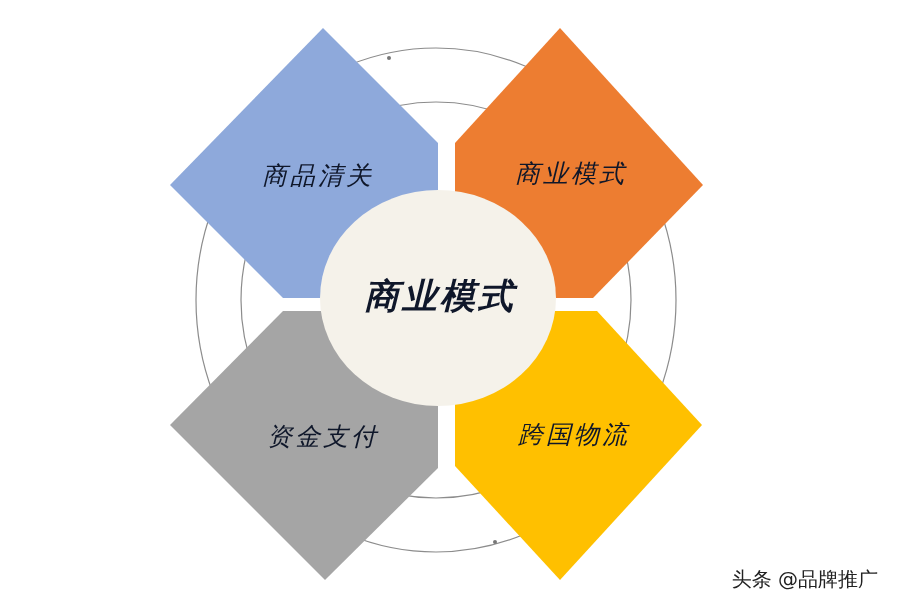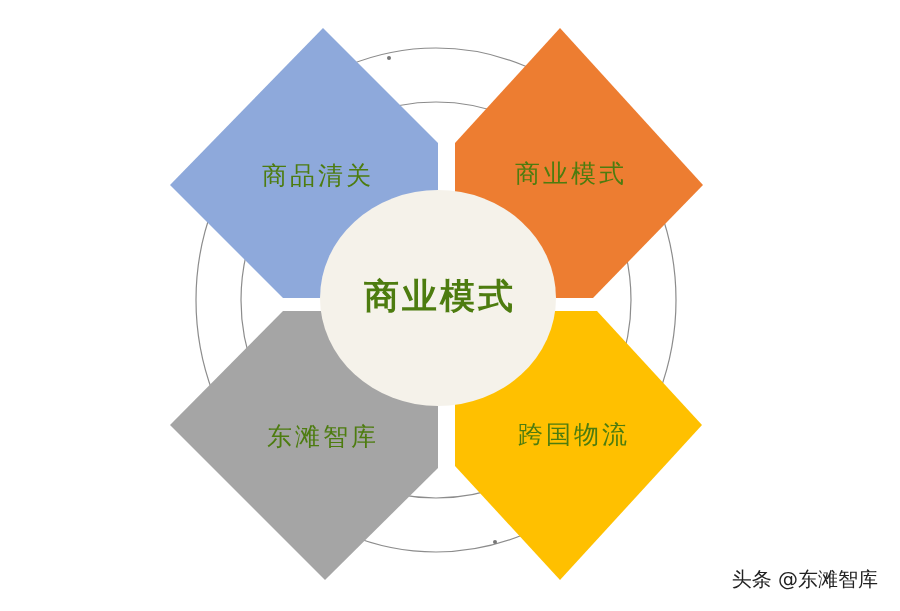--- a/index.html
+++ b/index.html
@@ -1,18 +1,18 @@
 <!DOCTYPE html>
 <html><head>
 <meta charset="utf-8">
 <style>
   html, body { margin:0; padding:0; background:#ffffff; }
   body { width:900px; height:611px; position:relative; overflow:hidden; font-family:"DejaVu Serif", serif; }
   svg.diagram { position:absolute; left:0; top:0; }
-  .label { position:absolute; font-family:"DejaVu Serif", serif; color:#4d7c0f; font-size:25px; letter-spacing:3px; white-space:nowrap; transform:translate(-50%,-50%); }
+  .label { position:absolute; font-family:"DejaVu Serif", serif; color:#0f172a; font-size:25px; letter-spacing:3px; white-space:nowrap; transform:translate(-50%,-50%);font-style:italic; }
   .center-label { font-weight:bold; font-size:35px; }
   .watermark { position:absolute; right:22px; bottom:18px; font-family:"DejaVu Sans", sans-serif; font-size:20px; color:#222; text-shadow:1px 1px 0 #fff, -1px 0 0 #fff; }
 </style>
 </head>
 <body>
 
 <svg class="diagram" width="900" height="611" viewBox="0 0 900 611">
   <g fill="none" stroke="#8C8C8C" stroke-width="1.2">
     <ellipse cx="436" cy="300" rx="240" ry="252"></ellipse>
     <ellipse cx="436" cy="300" rx="195" ry="198"></ellipse>
@@ -24,17 +24,17 @@
   <polygon points="323,28 438,143 438,298 283,298 170,185" fill="#8EA9DB"></polygon>
   <polygon points="560,28 703,185 593,298 455,298 455,143" fill="#ED7D31"></polygon>
   <polygon points="283,311 438,311 438,468 325,580 170,425" fill="#A5A5A5"></polygon>
   <polygon points="455,311 597,311 702,425 560,580 455,466" fill="#FFC000"></polygon>
 
   <ellipse cx="438" cy="298" rx="118" ry="108" fill="#F5F2EA"></ellipse>
 </svg>
 
 <div class="label" style="left:318px; top:175px;">商品清关</div>
 <div class="label" style="left:571px; top:173px;">商业模式</div>
-<div class="label" style="left:323px; top:436px;">东滩智库</div>
+<div class="label" style="left:323px; top:436px;">资金支付</div>
 <div class="label" style="left:574px; top:434px;">跨国物流</div>
 <div class="label center-label" style="left:440px; top:296px;">商业模式</div>
 
-<div class="watermark">头条 @东滩智库</div>
+<div class="watermark">头条 @品牌推广</div>
 
 </body></html>

